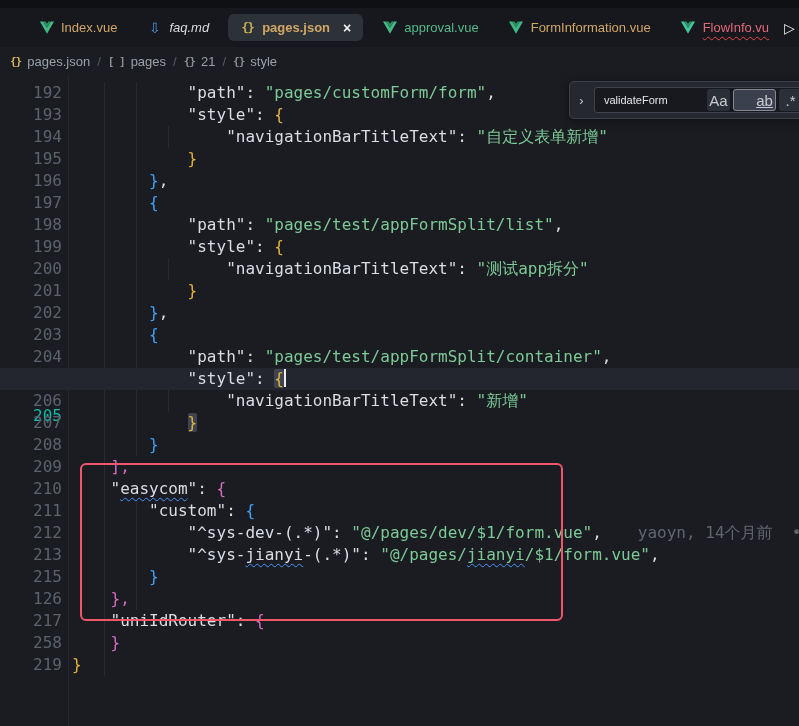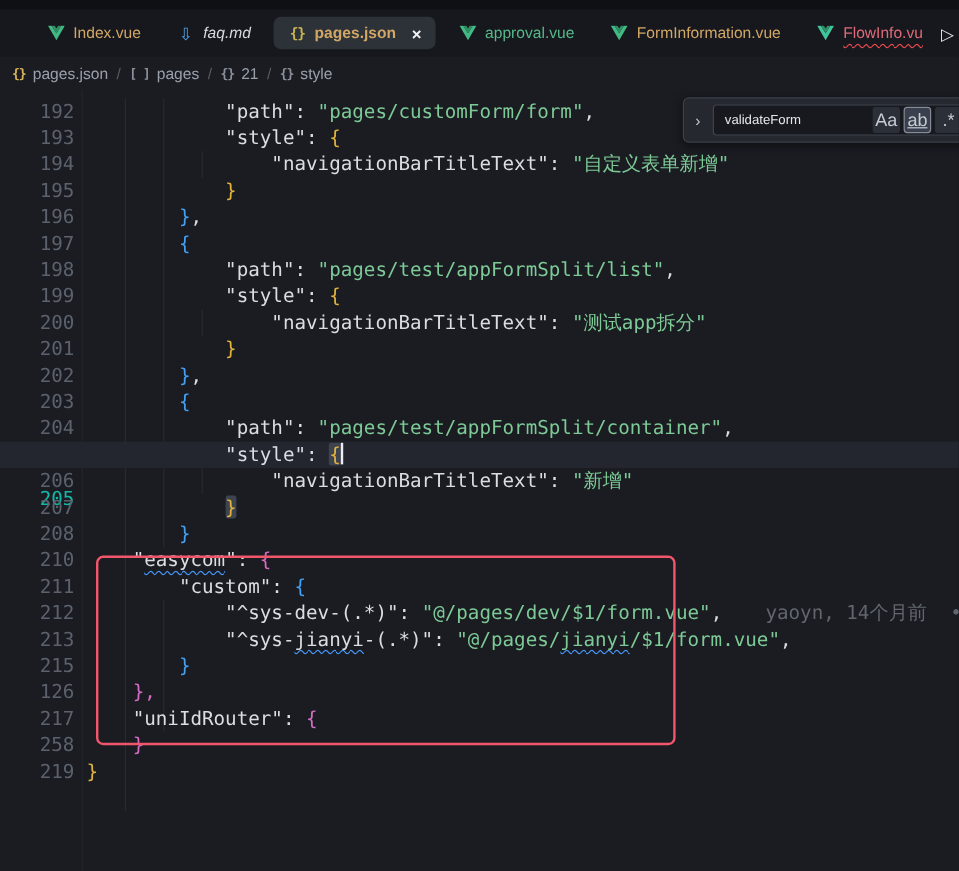--- a/index.html
+++ b/index.html
@@ -70,21 +70,21 @@
                border:1px solid #3b3f48;border-radius:5px;display:flex;align-items:stretch;
                box-shadow:0 2px 8px rgba(0,0,0,.45);z-index:6;}
   .find-expand{width:23px;display:flex;align-items:center;justify-content:center;color:#c4c8ce;
                font-size:13px;cursor:pointer;}
   .find-input{flex:1;margin:5px 4px 5px 1px;background:#17191e;border:1px solid #3e434d;border-radius:3px;
               display:flex;align-items:center;}
   .find-query{flex:1;padding-left:9px;font-size:11px;color:#e4e6ea;font-family:"Liberation Sans",sans-serif;}
   .find-toggles{display:flex;align-items:center;gap:3px;padding-right:3px;}
   .ftog{width:21px;height:20px;display:flex;align-items:center;justify-content:center;border-radius:3px;
         color:#c6cad1;font-size:15px;background:#2b2f37;border:1px solid transparent;cursor:pointer;flex:none;}
-  .ftog.active{background:#3a404d;border:1px solid #858b94;}
+  .ftog.active{background:#3a404d;border:1px solid #858b94;padding-left:20px;}
   .ftog .uw{text-decoration:underline;}
 
   .vue-svg{display:block;}
 </style>
 </head>
 <body>
 
 <div class="titlebar-strip"></div>
 
 <div class="tabbar">
@@ -178,20 +178,21 @@
       <div class="line"><span class="ln">199</span><span class="lc"><span class="c-k">            "style": </span><span class="c-b1">{</span></span></div>
       <div class="line"><span class="ln">200</span><span class="lc"><span class="c-k">                "navigationBarTitleText": </span><span class="c-s">"测试app拆分"</span></span></div>
       <div class="line"><span class="ln">201</span><span class="lc"><span class="c-k">            </span><span class="c-b1">}</span></span></div>
       <div class="line"><span class="ln">202</span><span class="lc"><span class="c-k">        </span><span class="c-b3">}</span><span class="c-k">,</span></span></div>
       <div class="line"><span class="ln">203</span><span class="lc"><span class="c-k">        </span><span class="c-b3">{</span></span></div>
       <div class="line"><span class="ln">204</span><span class="lc"><span class="c-k">            "path": </span><span class="c-s">"pages/test/appFormSplit/container"</span><span class="c-k">,</span></span></div>
       <div class="line current"><span class="ln">205</span><span class="lc"><span class="c-k">            "style": </span><span class="c-b1 c-m">{</span><span class="c-cur"></span></span></div>
       <div class="line"><span class="ln">206</span><span class="lc"><span class="c-k">                "navigationBarTitleText": </span><span class="c-s">"新增"</span></span></div>
       <div class="line"><span class="ln">207</span><span class="lc"><span class="c-k">            </span><span class="c-b1 c-m">}</span></span></div>
       <div class="line"><span class="ln">208</span><span class="lc"><span class="c-k">        </span><span class="c-b3">}</span></span></div>
+      <div class="line"><span class="ln">209</span><span class="lc"><span class="c-k">    </span><span class="c-b2">],</span></span></div>
       <div class="line"><span class="ln">210</span><span class="lc"><span class="c-k">    "</span><span class="c-k c-wavy">easycom</span><span class="c-k">": </span><span class="c-b2">{</span></span></div>
       <div class="line"><span class="ln">211</span><span class="lc"><span class="c-k">        "custom": </span><span class="c-b3">{</span></span></div>
       <div class="line"><span class="ln">212</span><span class="lc"><span class="c-k">            "^sys-dev-(.*)": </span><span class="c-s">"@/pages/dev/$1/form.vue"</span><span class="c-k">,</span><span class="c-bl">yaoyn, 14个月前  •  初始版本提交</span></span></div>
       <div class="line"><span class="ln">213</span><span class="lc"><span class="c-k">            "^sys-</span><span class="c-k c-wavy">jianyi</span><span class="c-k">-(.*)": </span><span class="c-s">"@/pages/</span><span class="c-s c-wavy">jianyi</span><span class="c-s">/$1/form.vue"</span><span class="c-k">,</span></span></div>
       <div class="line"><span class="ln">215</span><span class="lc"><span class="c-k">        </span><span class="c-b3">}</span></span></div>
       <div class="line"><span class="ln">126</span><span class="lc"><span class="c-k">    </span><span class="c-b2">},</span></span></div>
       <div class="line"><span class="ln">217</span><span class="lc"><span class="c-k">    "uniIdRouter": </span><span class="c-b2">{</span></span></div>
       <div class="line"><span class="ln">258</span><span class="lc"><span class="c-k">    </span><span class="c-b2">}</span></span></div>
       <div class="line"><span class="ln">219</span><span class="lc"><span class="c-b1">}</span></span></div>
     </div>

